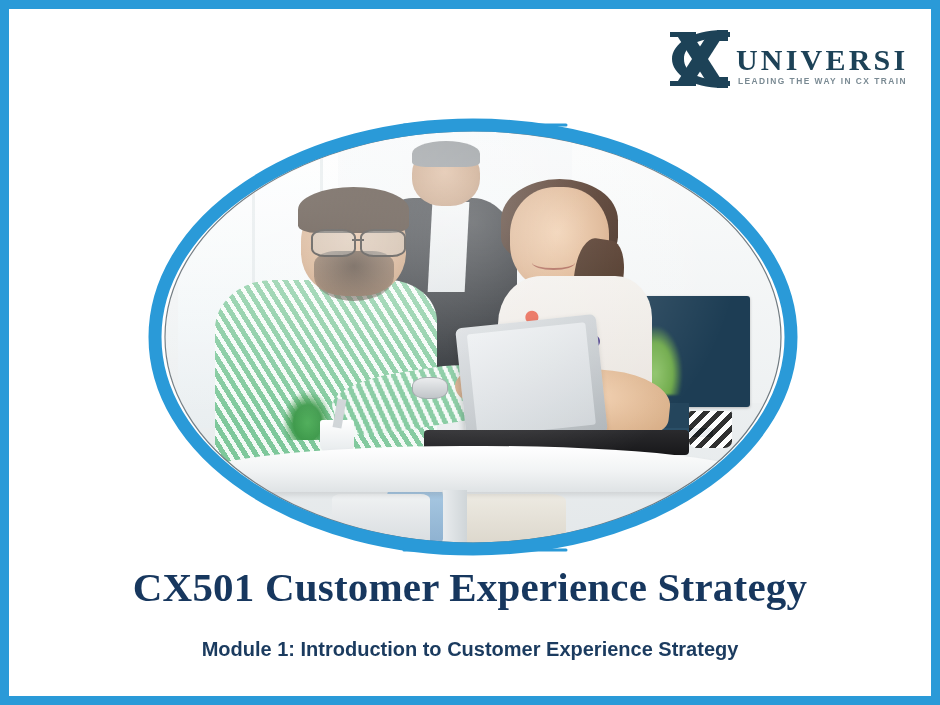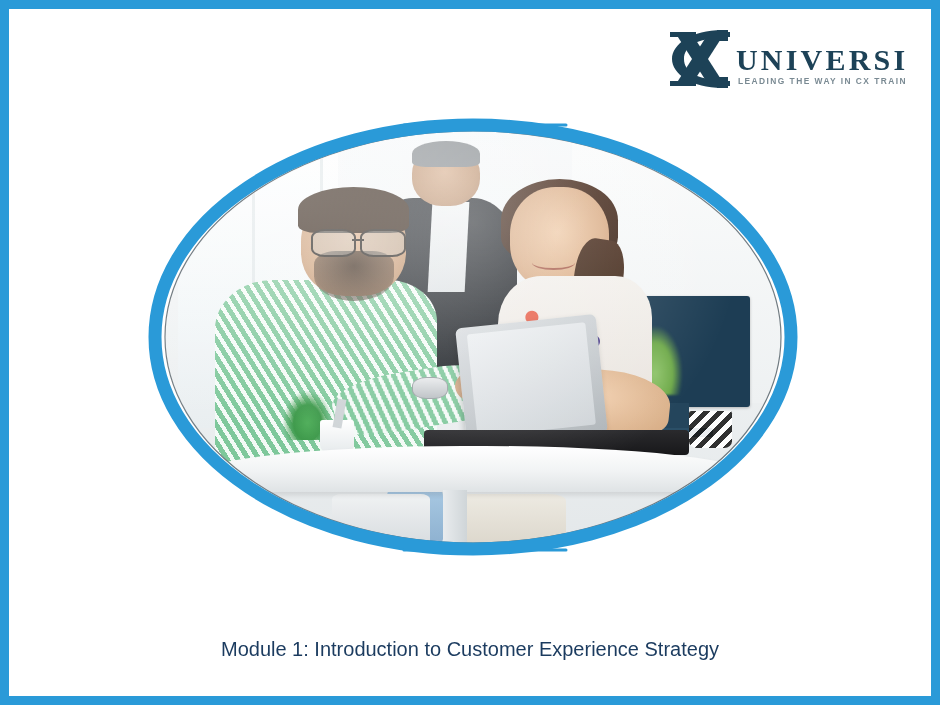--- a/index.html
+++ b/index.html
@@ -334,21 +334,21 @@
     letter-spacing: .2px;
     color: #17375e;
     white-space: nowrap;
   }
   #subtitle {
     position: absolute;
     left: 0; right: 0;
     top: 638px;
     text-align: center;
     font-family: "Liberation Sans", sans-serif;
-    font-weight: normal;
+    font-weight: bold;
     font-size: 20px;
     color: #1b3b5f;
     white-space: nowrap;
   }
 </style>
 </head>
 <body>
 
 <div id="slide">
 
@@ -451,16 +451,17 @@
       <ellipse cx="327" cy="227" rx="308" ry="206" fill="none" stroke="#2b3b44" stroke-width="1.2" opacity=".65"></ellipse>
 
       <ellipse cx="327" cy="227" rx="318" ry="212" fill="none" stroke="#2a9ad8" stroke-width="13"></ellipse>
 
       <line x1="258" y1="15" x2="420" y2="15" stroke="#2a9ad8" stroke-width="3" stroke-linecap="round"></line>
 
       <line x1="258" y1="440" x2="420" y2="440" stroke="#2a9ad8" stroke-width="3" stroke-linecap="round"></line>
     </svg>
   </div>
 
+  <div id="title">CX501 Customer Experience Strategy</div>
 
   <div id="subtitle">Module 1: Introduction to Customer Experience Strategy</div>
 
 </div>
 
 </body></html>

